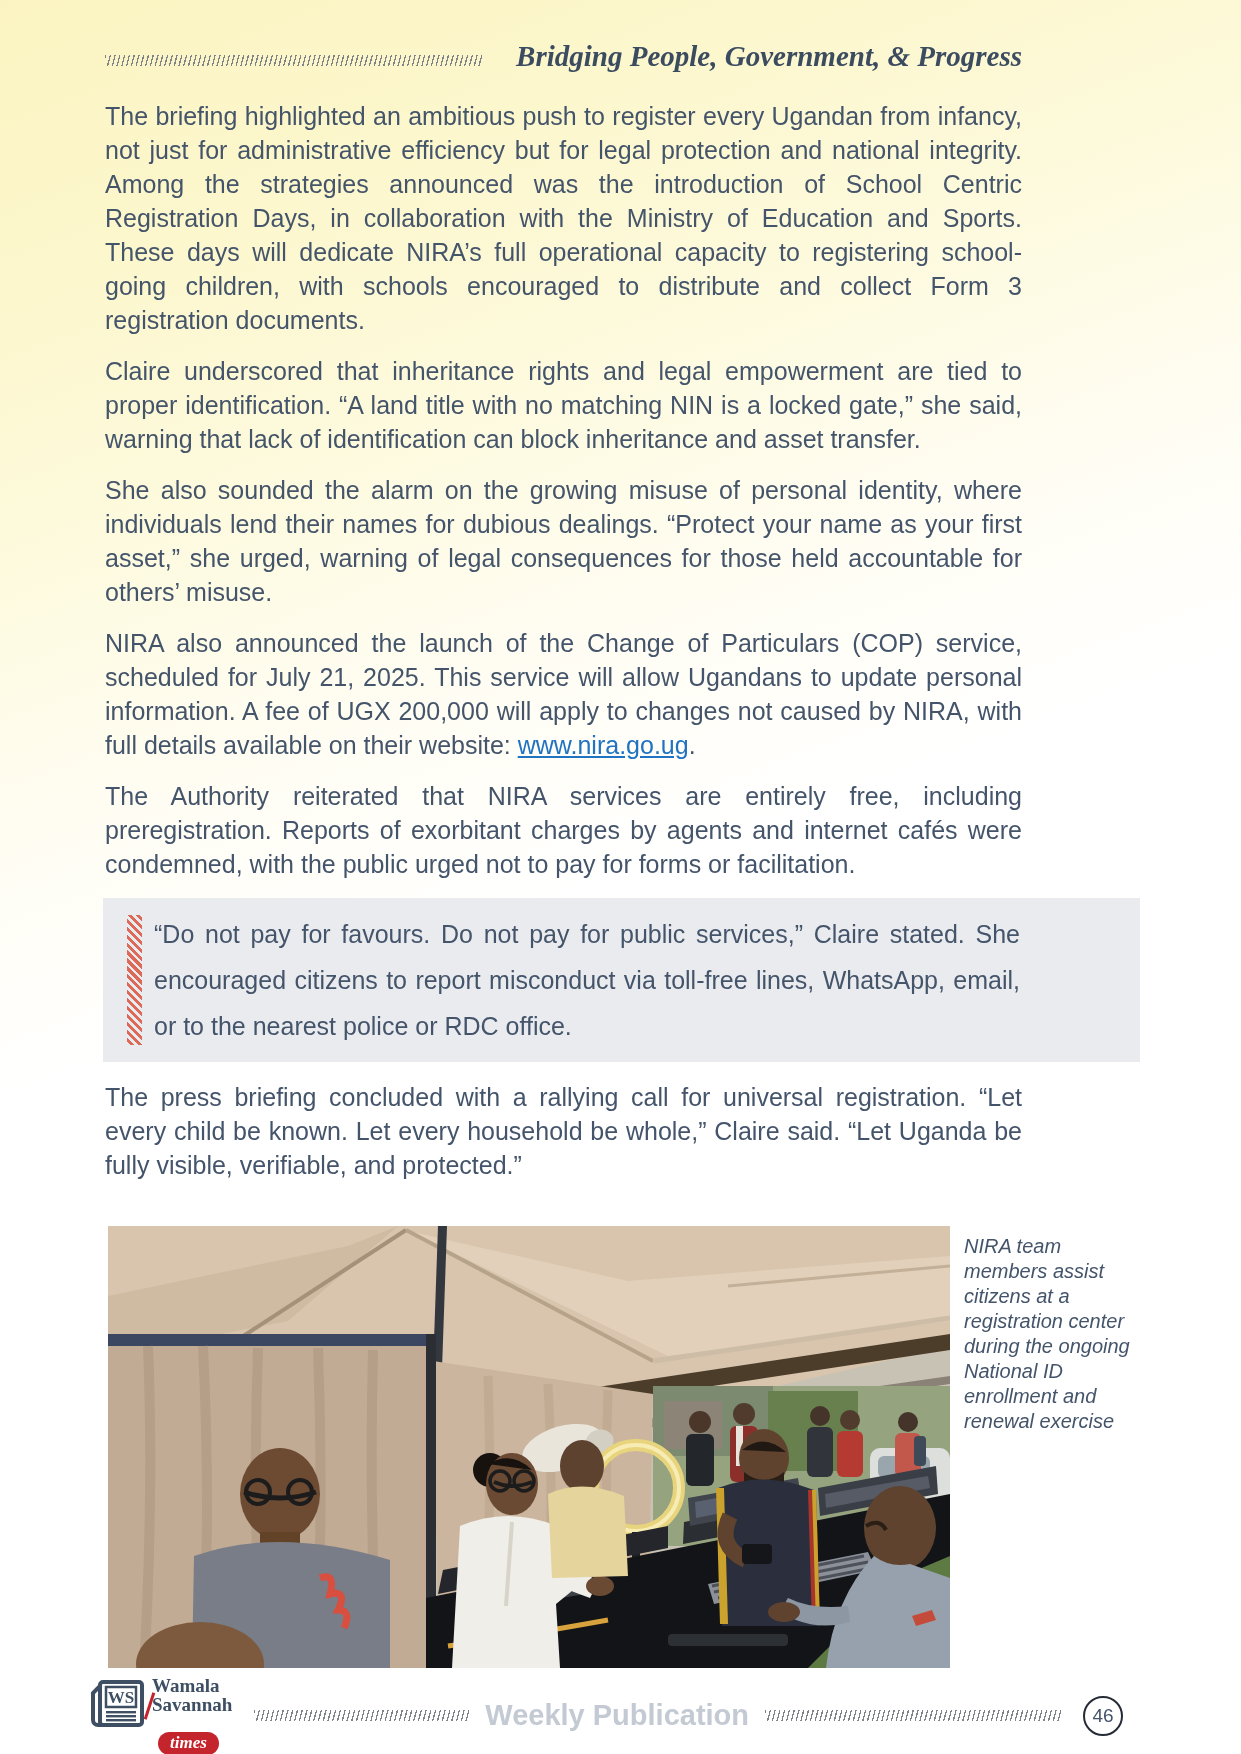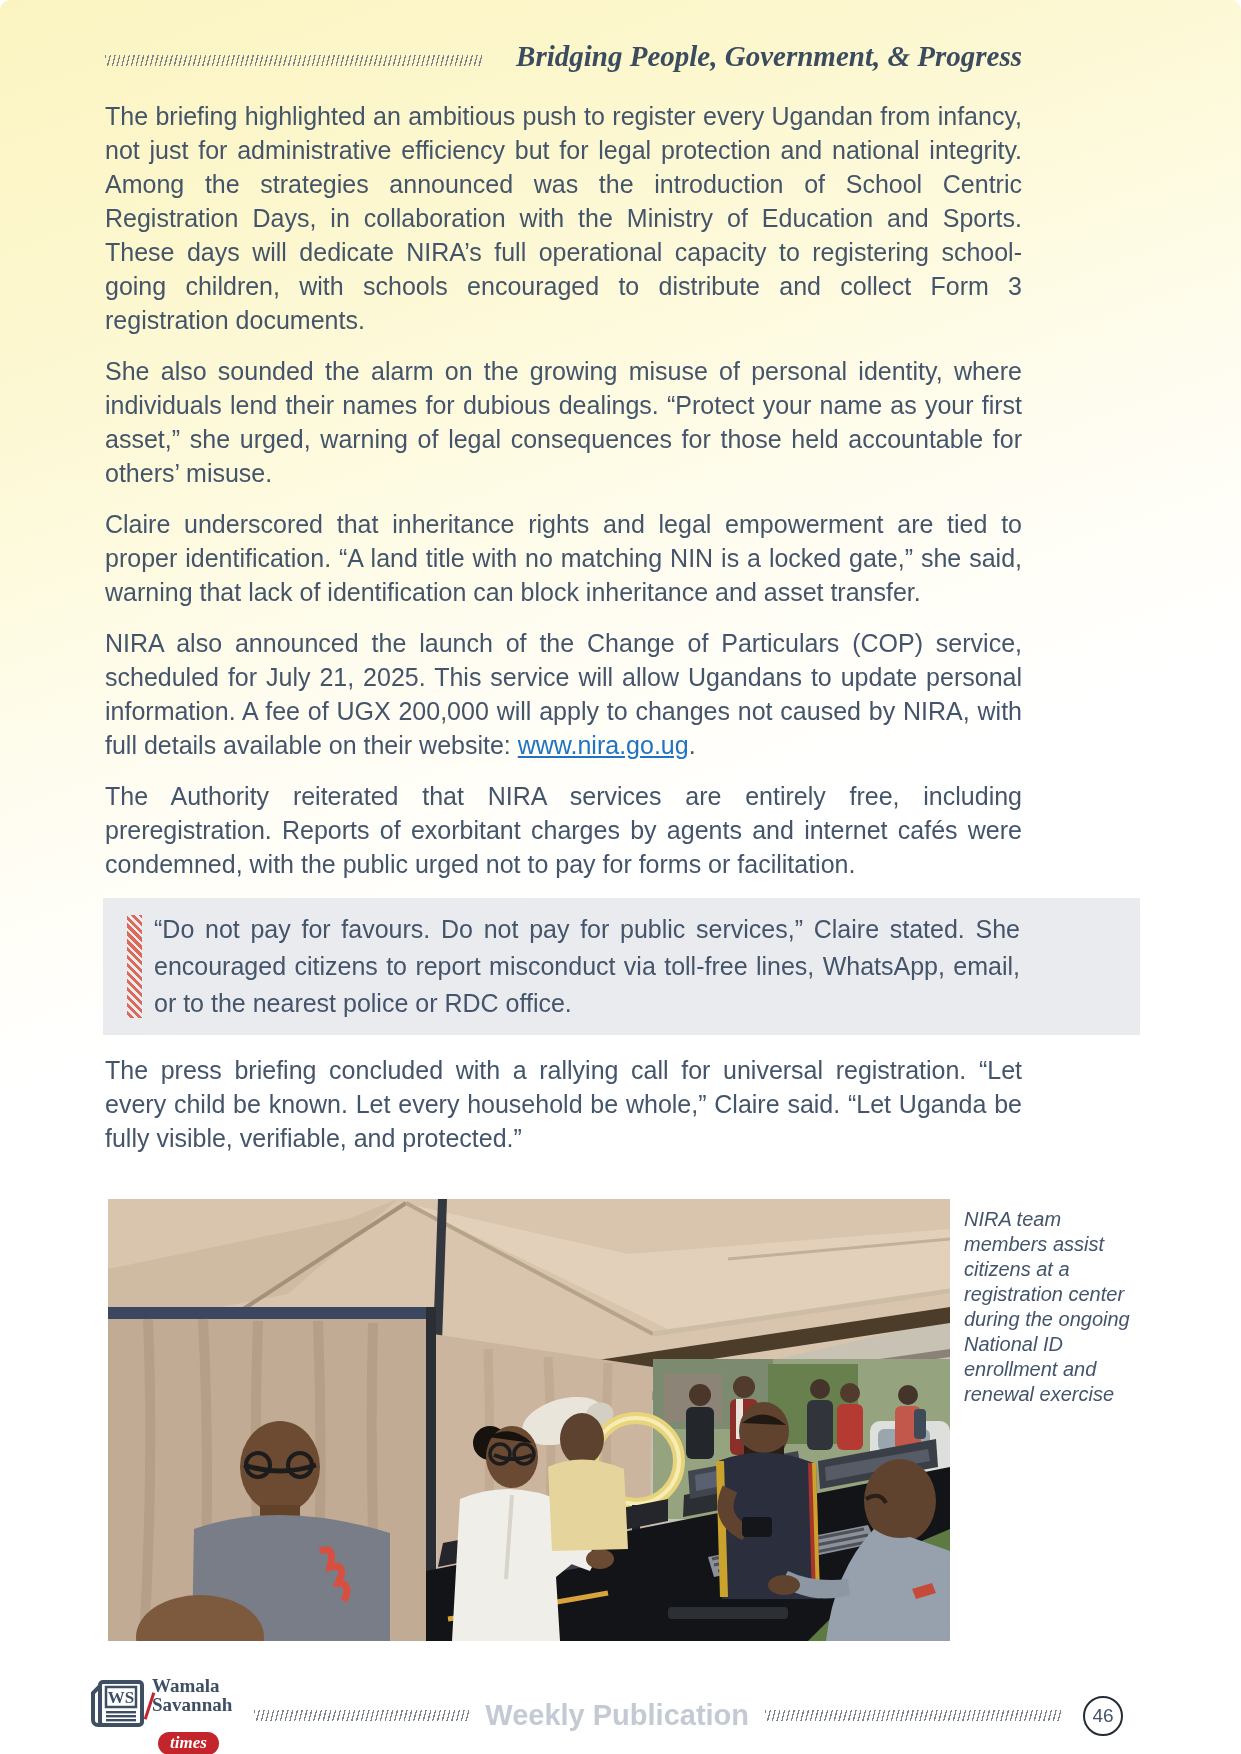--- a/index.html
+++ b/index.html
@@ -6,21 +6,20 @@
   html,body { width:1241px; }
   body { font-family:"Liberation Sans", sans-serif; }
 
   .page {
     position:relative;
     width:1241px; height:1754px;
     background:
       linear-gradient(160deg, #fbf4c2 0%, #fcf7cd 14%, #fdfade 26%, #fffdf2 38%, #ffffff 50%, #ffffff 100%);
     overflow:hidden;
     color:#44546a;
-    border-radius:10px;
   }
 
   
   .header {
     display:flex; align-items:center;
     padding:40px 219px 0 105px;
   }
   .hatch {
     height:11px;
     background:repeating-linear-gradient(105deg, #7f848b 0 1.3px, transparent 1.3px 4.6px);
@@ -46,21 +45,21 @@
     background:#e9ebee;
     margin:4px -118px 18px -2px;
     padding:13px 120px 13px 24px;
     display:flex; align-items:stretch;
   }
   .quote-bar {
     flex:0 0 15px; margin:4px 12px 4px 0;
     background:repeating-linear-gradient(45deg, transparent 0 2.6px, #dd6a58 2.6px 5.6px);
   }
   .quote-text {
-    font-size:25px; line-height:37px; text-align:justify; color:#44546a;
+    font-size:25px; line-height:46px; text-align:justify; color:#44546a;
   }
 
   
   .photo-row { display:flex; padding-left:108px; margin-top:44px; }
   .photo-frame { width:842px; height:442px; flex:0 0 auto; overflow:hidden; }
   .photo-frame svg { display:block; }
   .photo-caption {
     flex:0 0 175px; margin-left:14px; margin-top:8px;
     font-style:italic; font-size:20px; line-height:25px; color:#44546a;
   }
@@ -102,22 +101,22 @@
 
 <div class="page">
 
   <div class="header">
     <div class="hatch"></div>
     <div class="page-title">Bridging People, Government, &amp; Progress</div>
   </div>
 
   <div class="article">
     <p>The briefing highlighted an ambitious push to register every Ugandan from infancy, not just for administrative efficiency but for legal protection and national integrity. Among the strategies announced was the introduction of School Centric Registration Days, in collaboration with the Ministry of Education and Sports. These days will dedicate NIRA’s full operational capacity to registering school-going children, with schools encouraged to distribute and collect Form 3 registration documents.</p>
+    <p>Claire underscored that inheritance rights and legal empowerment are tied to proper identification. “A land title with no matching NIN is a locked gate,” she said, warning that lack of identification can block inheritance and asset transfer.</p>
     <p>She also sounded the alarm on the growing misuse of personal identity, where individuals lend their names for dubious dealings. “Protect your name as your first asset,” she urged, warning of legal consequences for those held accountable for others’ misuse.</p>
-    <p>Claire underscored that inheritance rights and legal empowerment are tied to proper identification. “A land title with no matching NIN is a locked gate,” she said, warning that lack of identification can block inheritance and asset transfer.</p>
     <p><span>NIRA also announced the launch of the Change of Particulars (COP) service, scheduled for July 21, 2025. This service will allow Ugandans to update personal information. A fee of UGX 200,000 will apply to changes not caused by NIRA, with full details available on their website: </span><a class="inline-link" href="#">www.nira.go.ug</a><span>.</span></p>
     <p>The Authority reiterated that NIRA services are entirely free, including preregistration. Reports of exorbitant charges by agents and internet cafés were condemned, with the public urged not to pay for forms or facilitation.</p>
 
     <div class="quote-block">
       <div class="quote-bar"></div>
       <div class="quote-text">“Do not pay for favours. Do not pay for public services,” Claire stated. She encouraged citizens to report misconduct via toll-free lines, WhatsApp, email, or to the nearest police or RDC office.</div>
     </div>
 
     <p>The press briefing concluded with a rallying call for universal registration. “Let every child be known. Let every household be whole,” Claire said. “Let Uganda be fully visible, verifiable, and protected.”</p>
   </div>

